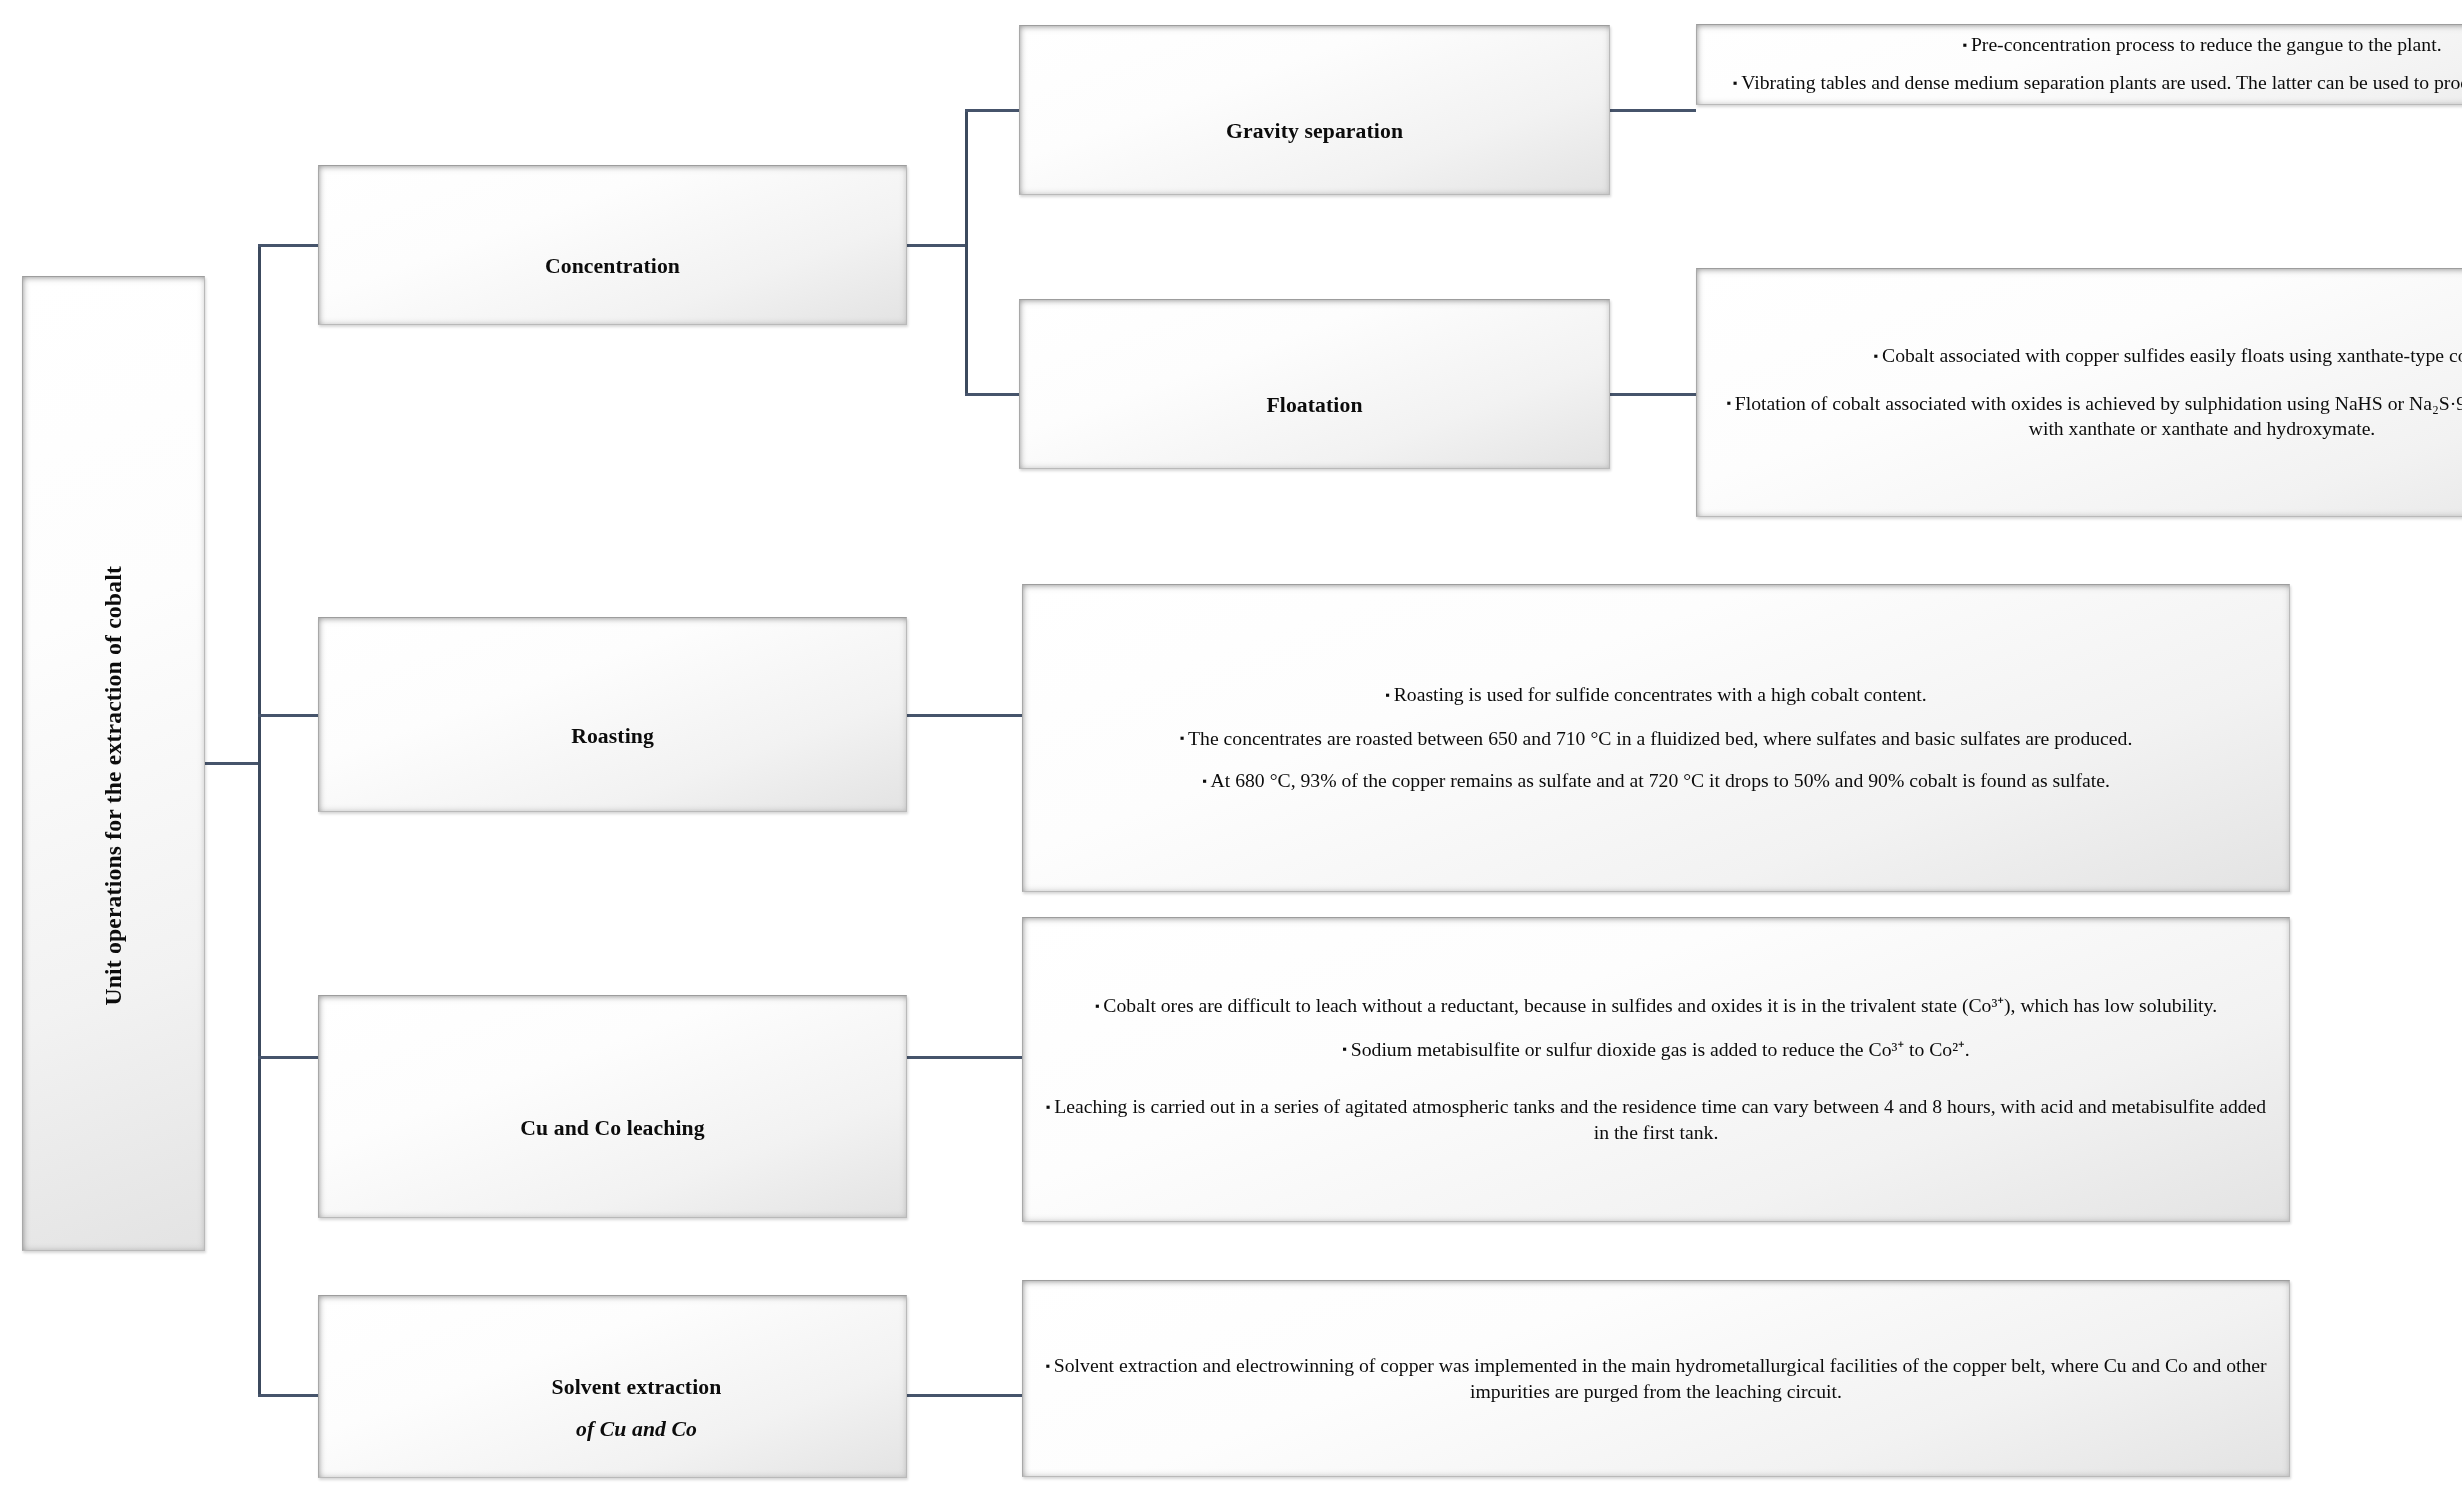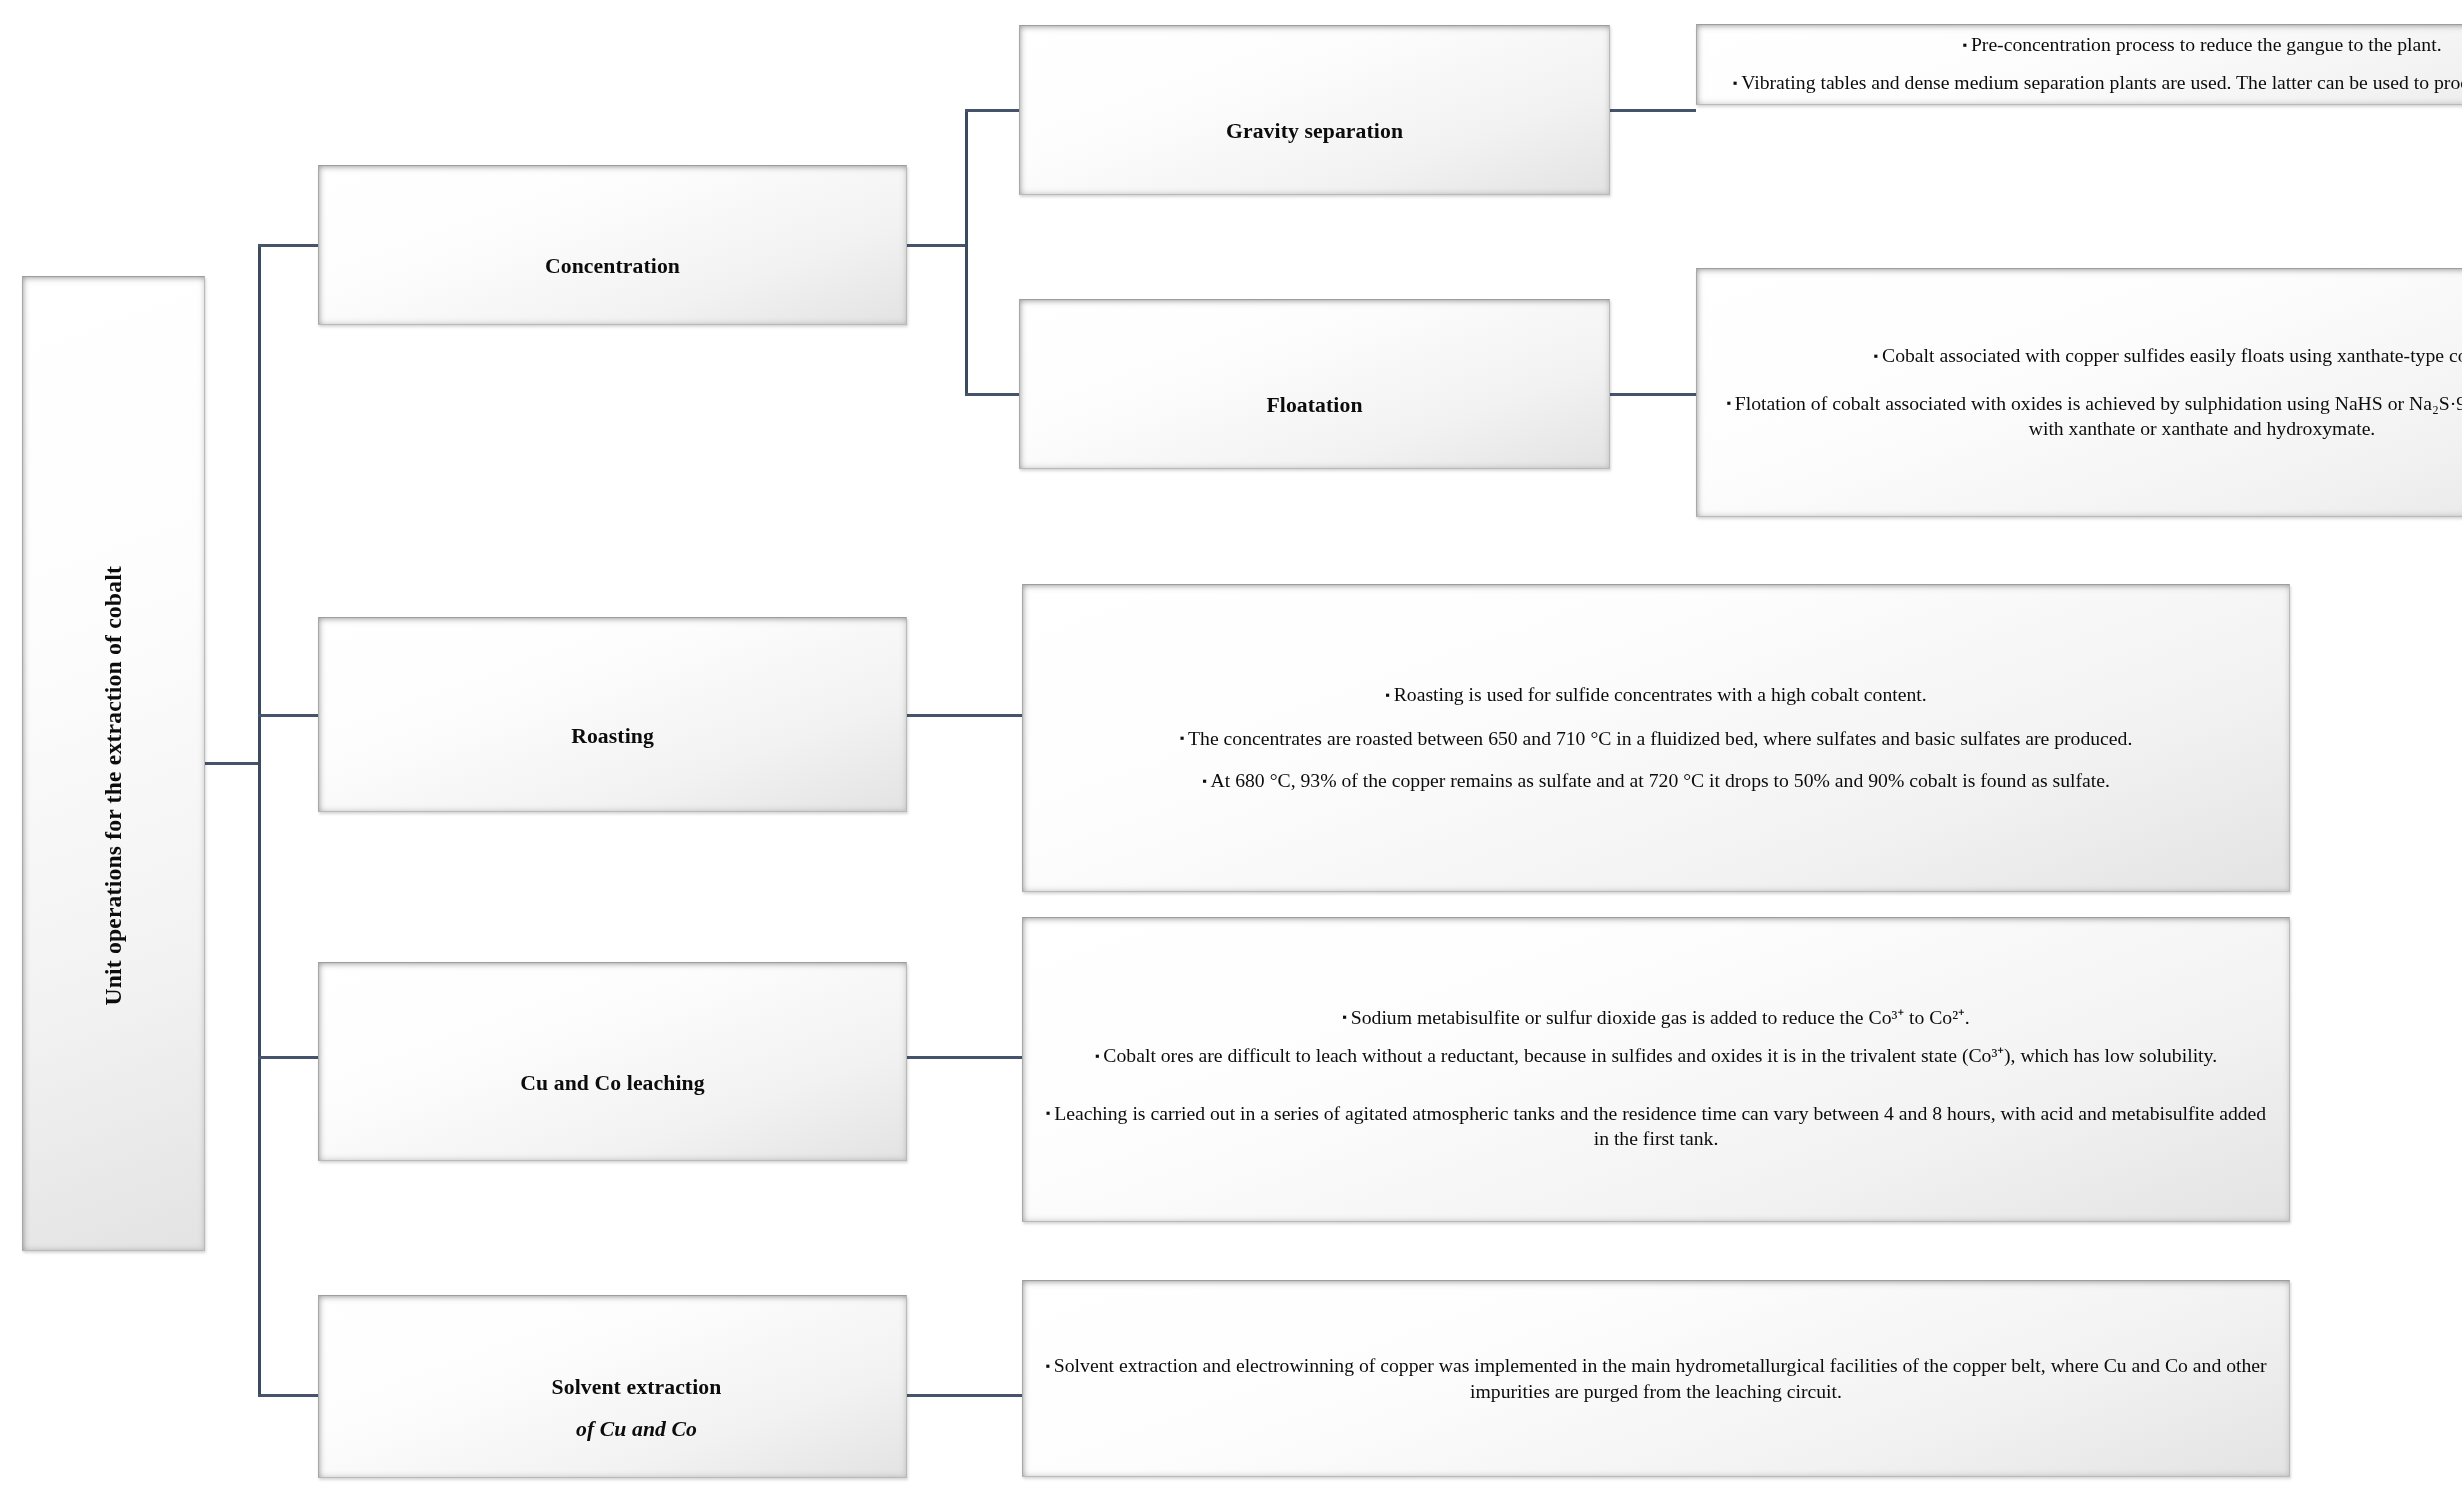--- a/index.html
+++ b/index.html
@@ -82,21 +82,21 @@
   </div>
 
   <div class="box proc" style="left:318px;top:165px;width:589px;height:160px;">
     <span class="inner">Concentration</span>
   </div>
 
   <div class="box proc" style="left:318px;top:617px;width:589px;height:195px;">
     <span class="inner">Roasting</span>
   </div>
 
-  <div class="box proc" style="left:318px;top:962px;width:589px;height:199px;">
+  <div class="box proc" style="left:318px;top:995px;width:589px;height:223px;">
     <span class="inner">Cu and Co leaching</span>
   </div>
 
   <div class="box proc" style="left:318px;top:1295px;width:589px;height:183px;padding-left:48px;">
     <span class="inner">
       <span>Solvent extraction</span><br>
       <span style="display:inline-block;margin-top:10.8px;font-style:italic;">of Cu and Co</span>
     </span>
   </div>
 
@@ -125,22 +125,22 @@
   <div class="box detail" style="left:1022px;top:584px;width:1268px;height:308px;">
     <div class="inner">
       <p><span class="bullet">▪</span><span>Roasting is used for sulfide concentrates with a high cobalt content.</span></p>
       <p style="margin-top:17.7px;"><span class="bullet">▪</span><span>The concentrates are roasted between 650 and 710 °C in a fluidized bed, where sulfates and basic sulfates are produced.</span></p>
       <p style="margin-top:17px;"><span class="bullet">▪</span><span>At 680 °C, 93% of the copper remains as sulfate and at 720 °C it drops to 50% and 90% cobalt is found as sulfate.</span></p>
     </div>
   </div>
 
   <div class="box detail" style="left:1022px;top:917px;width:1268px;height:305px;">
     <div class="inner">
+      <p><span class="bullet">▪</span><span>Cobalt ores are difficult to leach without a reductant, because in sulfides and oxides it is in the trivalent state (Co³⁺), which has low solubility.</span></p>
       <p style="margin-top:17.7px;"><span class="bullet">▪</span><span>Sodium metabisulfite or sulfur dioxide gas is added to reduce the Co³⁺ to Co²⁺.</span></p>
-      <p><span class="bullet">▪</span><span>Cobalt ores are difficult to leach without a reductant, because in sulfides and oxides it is in the trivalent state (Co³⁺), which has low solubility.</span></p>
       <p style="margin-top:32px;"><span class="bullet">▪</span><span>Leaching is carried out in a series of agitated atmospheric tanks and the residence time can vary between 4 and 8 hours, with acid and metabisulfite added in the first tank.</span></p>
     </div>
   </div>
 
   <div class="box detail" style="left:1022px;top:1280px;width:1268px;height:197px;">
     <div class="inner">
       <p><span class="bullet">▪</span><span>Solvent extraction and electrowinning of copper was implemented in the main hydrometallurgical facilities of the copper belt, where Cu and Co and other impurities are purged from the leaching circuit.</span></p>
     </div>
   </div>
 

